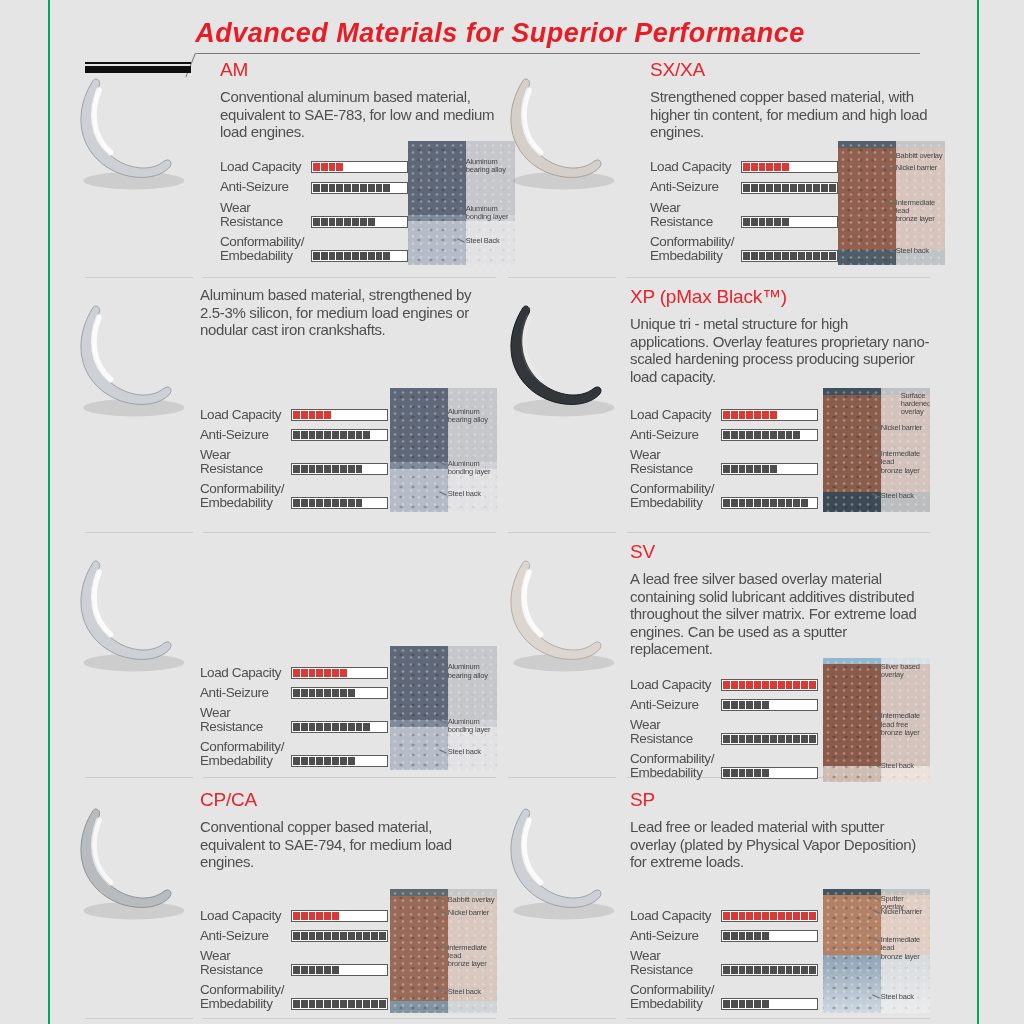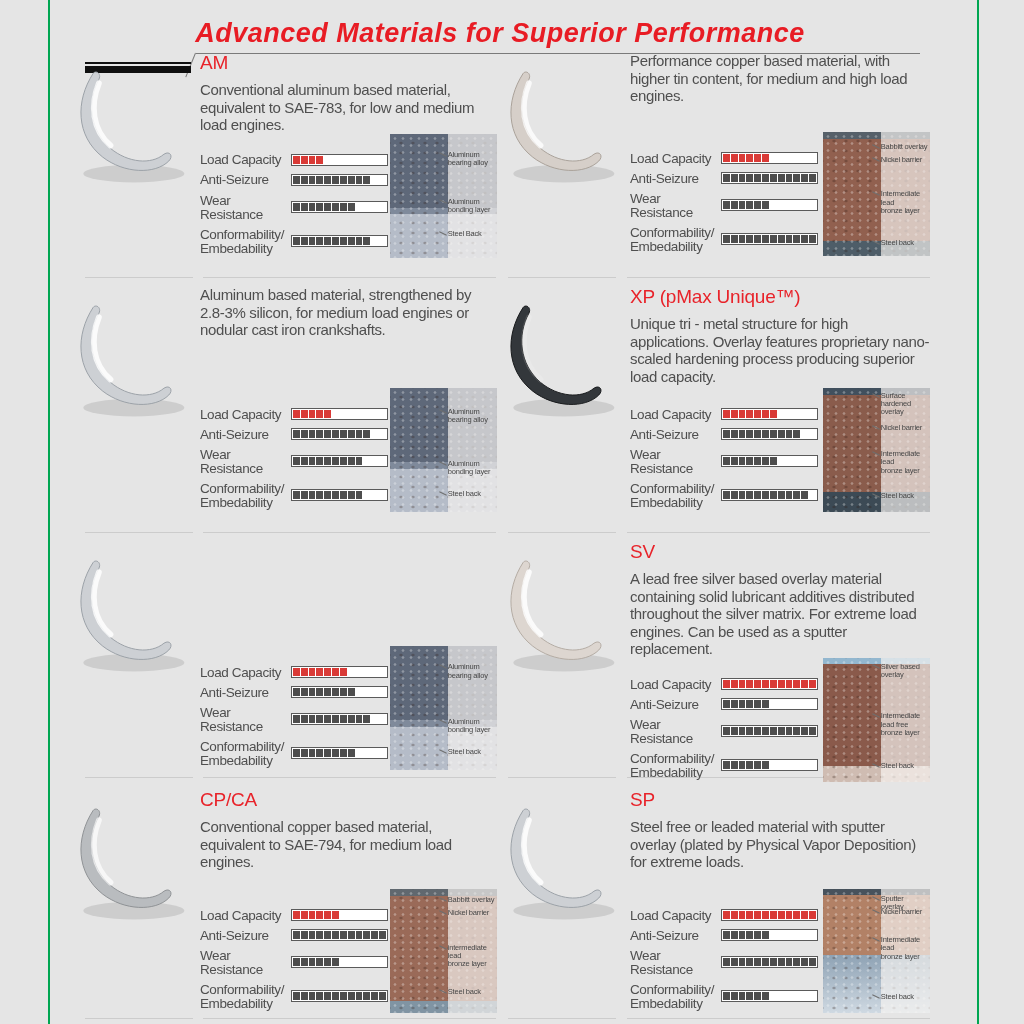--- a/index.html
+++ b/index.html
@@ -11,42 +11,42 @@
       font-size:27px;font-weight:bold;font-style:italic;color:#e81c24;letter-spacing:.5px;margin:0;}
   .rule{position:absolute;top:53px;left:196px;width:724px;height:1px;background:#7a7a7a;}
   .slash{position:absolute;top:53px;left:195px;width:1px;height:26px;background:#7a7a7a;
       transform:rotate(22deg);transform-origin:top center;}
   .tbar-thin{position:absolute;top:62px;left:85px;width:106px;height:2px;background:#101010;}
   .tbar{position:absolute;top:66px;left:85px;width:106px;height:7px;background:#101010;}
   .sep{position:absolute;height:1px;background:#cccccc;}
 
   .cell{position:absolute;display:flex;}
   .col0{left:60px;width:437px;} .col1{left:490px;width:440px;}
-  .row0{top:52px;height:204px;} .row1{top:286px;height:226px;}
+  .row0{top:59px;height:204px;gap:20px;} .row1{top:286px;height:226px;}
   .row2{top:541px;height:229px;} .row3{top:789px;height:224px;}
 
   .bearing{width:136px;flex:none;align-self:flex-start;margin-top:8px;}
   .bearing svg{display:block;width:100%;height:auto;}
   .bearing-silver .base{fill:#cdd0d4;stroke:#9aa0a6;}
   .bearing-silver .hl{stroke:rgba(255,255,255,0.85);}
   .bearing-warm .base{fill:#d6cfc9;stroke:#a8a098;}
   .bearing-warm .hl{stroke:rgba(255,255,255,0.8);}
   .bearing-dark .base{fill:#33373b;stroke:#17191b;}
   .bearing-dark .hl{stroke:rgba(255,255,255,0.16);}
   .bearing-gray .base{fill:#b9bcbf;stroke:#8d9194;}
   .bearing-gray .hl{stroke:rgba(255,255,255,0.7);}
   .bearing-pale .base{fill:#ddd6d0;stroke:#b3aaa2;}
   .bearing-pale .hl{stroke:rgba(255,255,255,0.85);}
 
   .content{flex:1;display:flex;flex-direction:column;margin-left:4px;}
   .code{margin:0 0 7px 0;font-size:19px;font-weight:400;color:#e8232a;letter-spacing:-.2px;}
   .desc{margin:0;font-size:15px;line-height:1.17;color:#4f4f4f;letter-spacing:-.35px;}
   .body{margin-top:auto;display:flex;align-items:flex-end;justify-content:space-between;}
   .ratings{display:flex;flex-direction:column;gap:6px;padding-bottom:2px;}
-  .rrow{display:flex;align-items:center;gap:5px;}
+  .rrow{display:flex;align-items:flex-end;gap:5px;}
   .rlabel{width:86px;font-size:13.5px;line-height:1.04;color:#4f4f4f;letter-spacing:-.4px;white-space:pre-line;}
   .bar{display:flex;gap:1px;box-sizing:border-box;width:97px;height:12px;padding:1px;
        border:1px solid #5a5a5a;background:#fff;margin-bottom:1px;flex:none;}
   .seg{flex:1;background:#ffffff;}
   .seg.dark{background:#4d4d4d;} .seg.red{background:#d93a36;}
 
   .fig{position:relative;width:107px;height:124px;flex:none;overflow:hidden;}
   .fl{position:absolute;left:0;right:0;}
   .sec-alu .fl1{top:0;height:60%;background:#5e6879;}
   .sec-alu .fl2{top:60%;height:5%;background:#7f8a9b;}
@@ -216,21 +216,22 @@
           C 16,42 16,78 44,100
           C 66,117 98,118 112,104
           C 117,99 113,93 107,97
           C 94,108 70,106 52,91
           C 30,72 28,42 40,20
           C 43,14 37,10 34,14 Z"></path>
         <path class="hl" fill="none" stroke-width="6" stroke-linecap="round" d="M 40,24 C 31,46 33,72 52,88"></path>
       </svg>
     </div>
     <div class="content">
-      <p class="desc">Performance copper based material, with higher tin content, for medium and high load engines.</p>
+      <h3 class="code">SX/XA</h3>
+      <p class="desc">Strengthened copper based material, with higher tin content, for medium and high load engines.</p>
       <div class="body">
         <div class="ratings">
           <div class="rrow">
             <span class="rlabel">Load Capacity</span>
             <span class="bar">
                 <span class="seg red"></span>
                 <span class="seg red"></span>
                 <span class="seg red"></span>
                 <span class="seg red"></span>
                 <span class="seg red"></span>
@@ -321,21 +322,21 @@
           C 16,42 16,78 44,100
           C 66,117 98,118 112,104
           C 117,99 113,93 107,97
           C 94,108 70,106 52,91
           C 30,72 28,42 40,20
           C 43,14 37,10 34,14 Z"></path>
         <path class="hl" fill="none" stroke-width="6" stroke-linecap="round" d="M 40,24 C 31,46 33,72 52,88"></path>
       </svg>
     </div>
     <div class="content">
-      <p class="desc">Aluminum based material, strengthened by 2.8-3% silicon, for medium load engines or nodular cast iron crankshafts.</p>
+      <p class="desc">Aluminum based material, strengthened by 2.5-3% silicon, for medium load engines or nodular cast iron crankshafts.</p>
       <div class="body">
         <div class="ratings">
           <div class="rrow">
             <span class="rlabel">Load Capacity</span>
             <span class="bar">
                 <span class="seg red"></span>
                 <span class="seg red"></span>
                 <span class="seg red"></span>
                 <span class="seg red"></span>
                 <span class="seg red"></span>
@@ -425,21 +426,21 @@
           C 16,42 16,78 44,100
           C 66,117 98,118 112,104
           C 117,99 113,93 107,97
           C 94,108 70,106 52,91
           C 30,72 28,42 40,20
           C 43,14 37,10 34,14 Z"></path>
         <path class="hl" fill="none" stroke-width="6" stroke-linecap="round" d="M 40,24 C 31,46 33,72 52,88"></path>
       </svg>
     </div>
     <div class="content">
-      <h3 class="code">XP (pMax Unique™)</h3>
+      <h3 class="code">XP (pMax Black™)</h3>
       <p class="desc">Unique tri - metal structure for high applications. Overlay features proprietary nano-scaled hardening process producing superior load capacity.</p>
       <div class="body">
         <div class="ratings">
           <div class="rrow">
             <span class="rlabel">Load Capacity</span>
             <span class="bar">
                 <span class="seg red"></span>
                 <span class="seg red"></span>
                 <span class="seg red"></span>
                 <span class="seg red"></span>
@@ -505,21 +506,21 @@
                 <span class="seg"></span>
               </span>
           </div>
         </div>
         <div class="fig sec-xp">
           <div class="fl fl1"></div>
           <div class="fl fl2"></div>
           <div class="fl fl3"></div>
           <div class="tex"></div>
           <div class="fade"></div>
-        <div class="layer-label" style="top: 3%;">Surface
+        <div class="layer-label" style="top: 3%; padding-left: 20px;">Surface
 hardened
 overlay</div>
             <div class="layer-label" style="top: 29%;">Nickel barrier</div>
             <div class="layer-label" style="top: 50%;">Intermediate
 lead
 bronze layer</div>
             <div class="layer-label" style="top: 84%;">Steel back</div>
           </div>
       </div>
     </div>
@@ -849,21 +850,21 @@
           C 66,117 98,118 112,104
           C 117,99 113,93 107,97
           C 94,108 70,106 52,91
           C 30,72 28,42 40,20
           C 43,14 37,10 34,14 Z"></path>
         <path class="hl" fill="none" stroke-width="6" stroke-linecap="round" d="M 40,24 C 31,46 33,72 52,88"></path>
       </svg>
     </div>
     <div class="content">
       <h3 class="code">SP</h3>
-      <p class="desc">Steel free or leaded material with sputter overlay (plated by Physical Vapor Deposition) for extreme loads.</p>
+      <p class="desc">Lead free or leaded material with sputter overlay (plated by Physical Vapor Deposition) for extreme loads.</p>
       <div class="body">
         <div class="ratings">
           <div class="rrow">
             <span class="rlabel">Load Capacity</span>
             <span class="bar">
                 <span class="seg red"></span>
                 <span class="seg red"></span>
                 <span class="seg red"></span>
                 <span class="seg red"></span>
                 <span class="seg red"></span>

